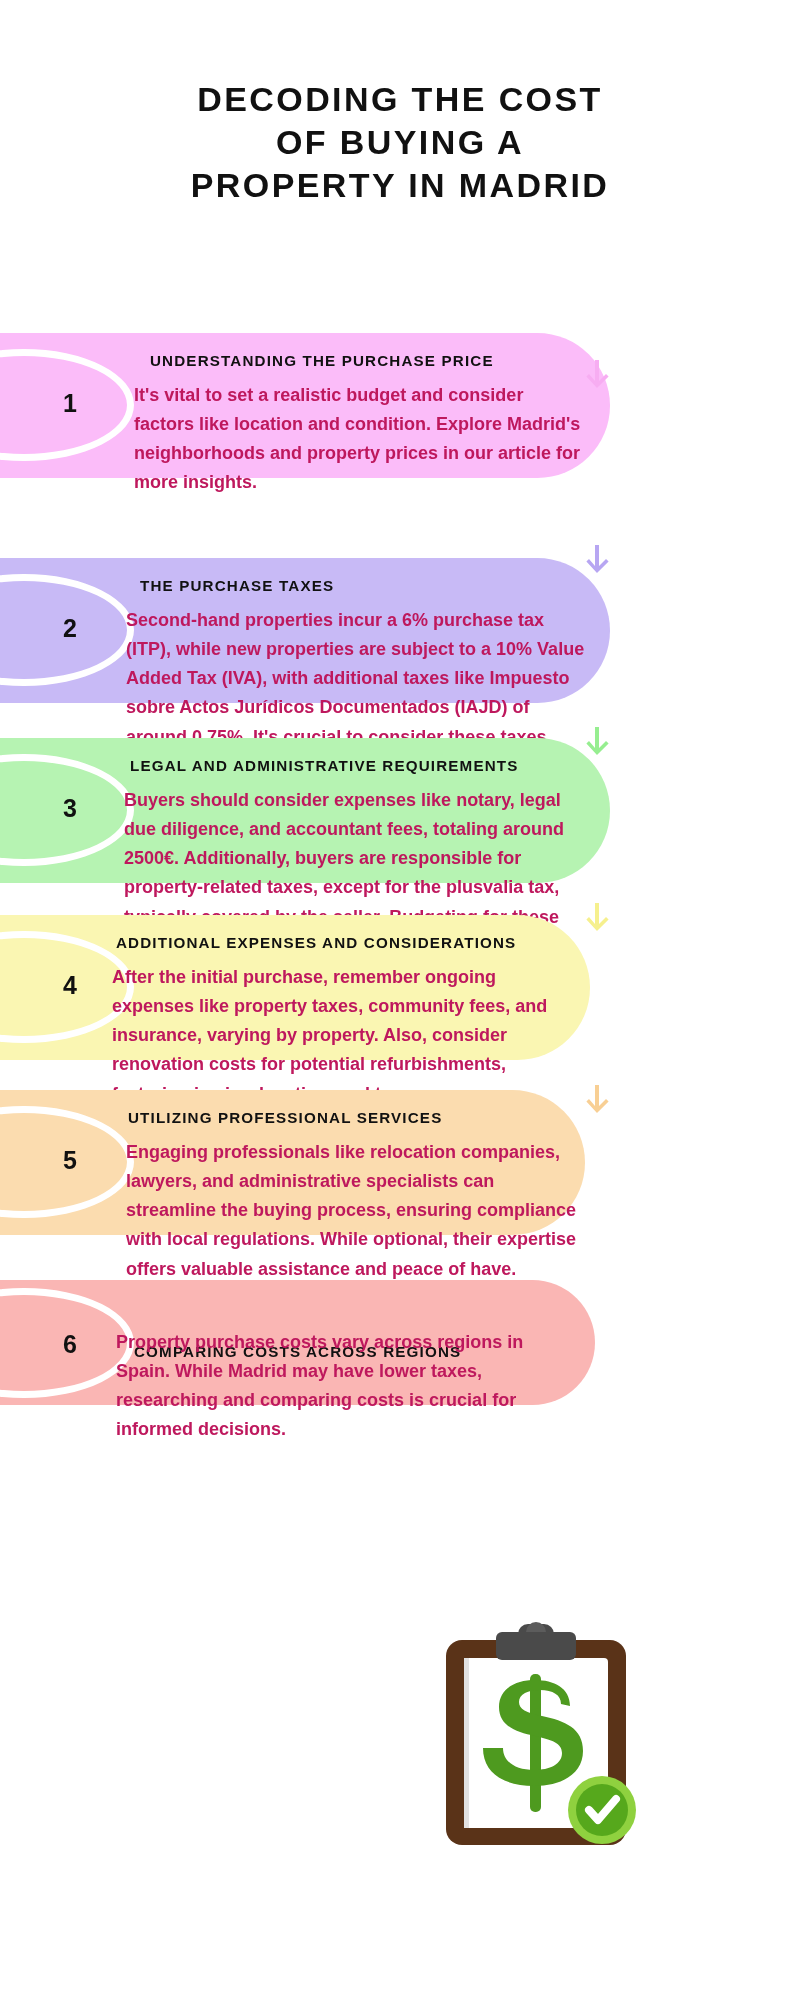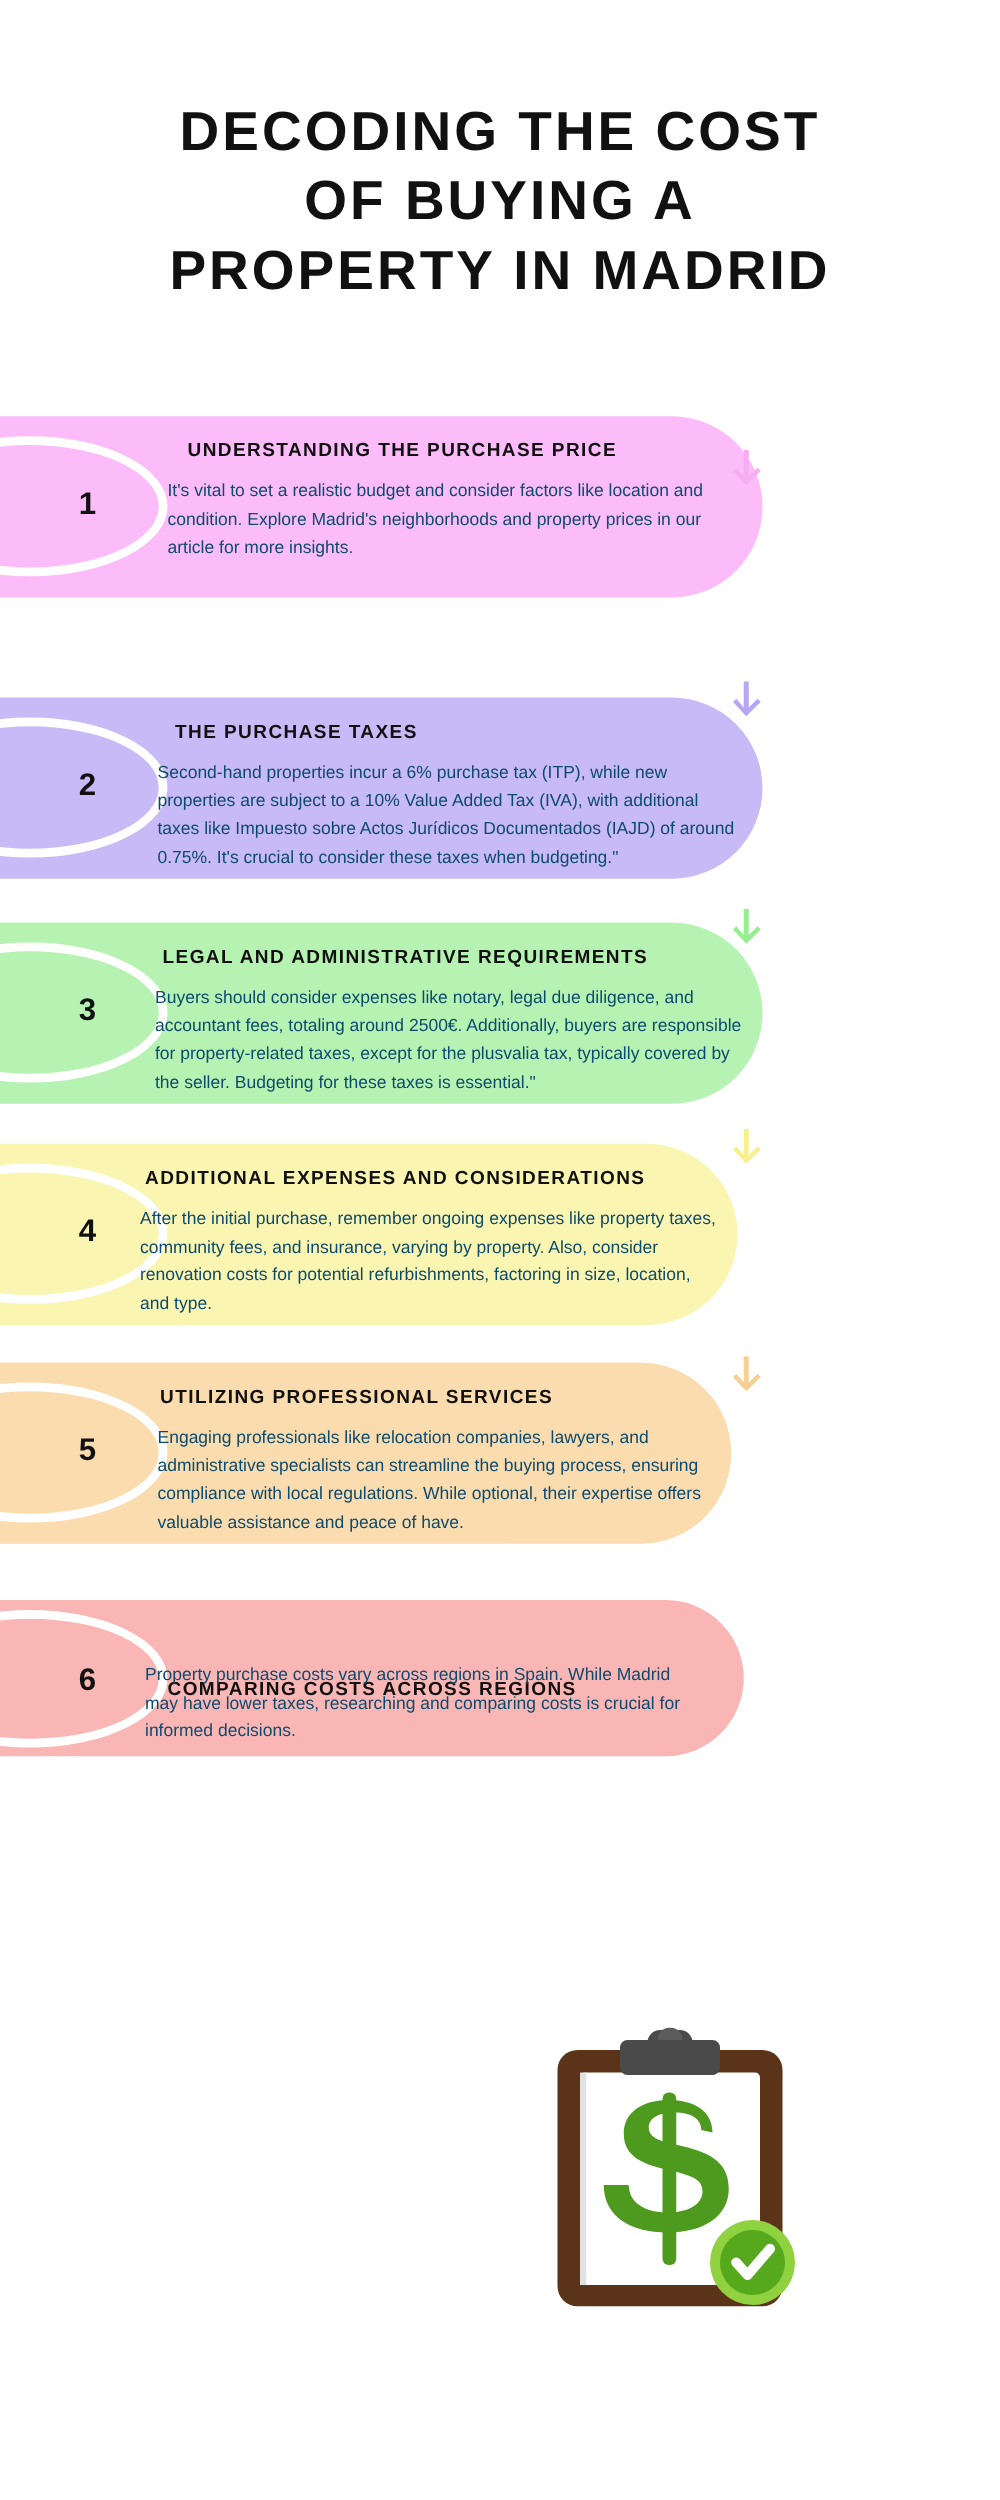--- a/index.html
+++ b/index.html
@@ -7,21 +7,21 @@
     width:800px;height:2000px;background:#ffffff;
     font-family:"Liberation Sans","DejaVu Sans",sans-serif;
     position:relative;overflow:hidden;
   }
   .canvas{position:absolute;left:0;top:0;width:800px;height:2000px;}
 
   
   .title{
     position:absolute;left:0;top:78px;width:800px;
     text-align:center;color:#111111;
-    font-weight:800;font-size:44px;line-height:1.26;
+    font-weight:800;font-size:34px;line-height:1.26;
     letter-spacing:2.4px;text-transform:uppercase;
   }
   .title .tl{display:block;white-space:nowrap;}
 
   
   .section{position:absolute;left:0;}
   .band{
     position:absolute;left:0;top:0;
     border-top-right-radius:999px;border-bottom-right-radius:999px;
     overflow:hidden;
@@ -34,22 +34,22 @@
   .num{
     position:absolute;color:#111111;font-weight:800;
     font-size:25px;text-align:center;line-height:1;
   }
   .sec-head{
     position:absolute;color:#111111;font-weight:800;
     font-size:15.2px;letter-spacing:1.15px;text-transform:uppercase;
     line-height:1.1;white-space:nowrap;
   }
   .sec-body{
-    position:absolute;color:#0c4a6e;font-weight:400;
-    font-size:14px;line-height:1.62;
+    position:absolute;color:#be185d;font-weight:700;
+    font-size:18px;line-height:1.62;
   }
 
   
   .arrow{position:absolute;width:26px;height:34px;}
   .arrow svg{display:block;width:26px;height:34px;}
 
   
   .clipboard{position:absolute;left:430px;top:1622px;width:215px;height:230px;}
   .clipboard svg{display:block;width:215px;height:230px;}
 </style>

